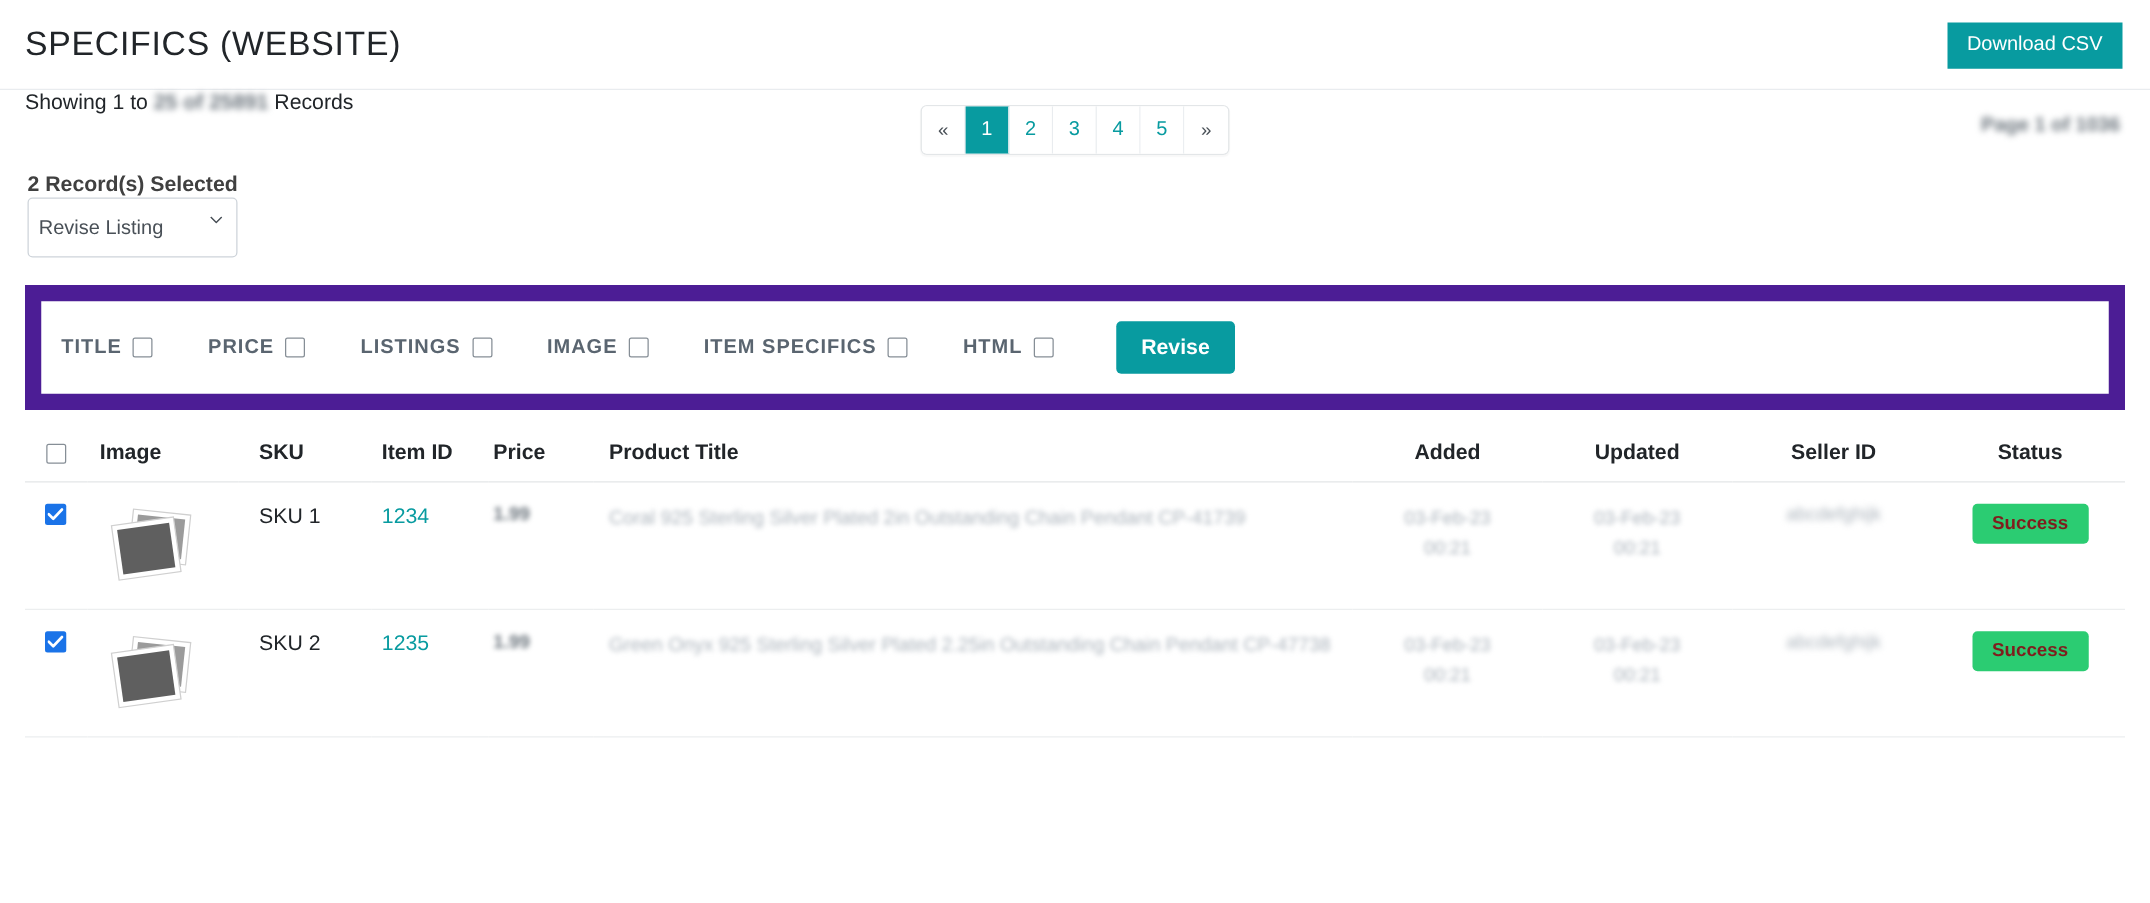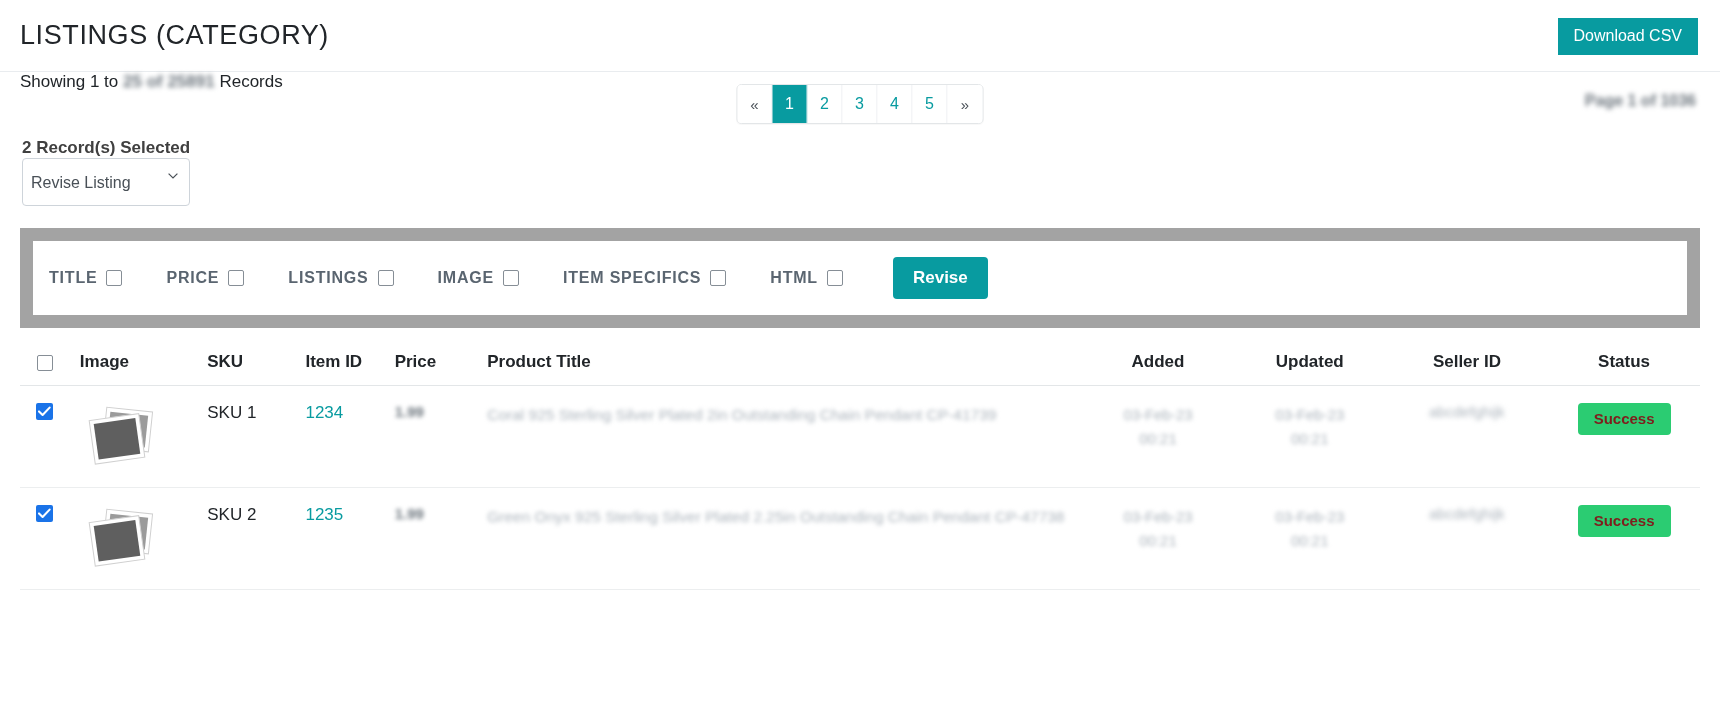--- a/index.html
+++ b/index.html
@@ -118,21 +118,21 @@
   .select-chevron {
     position: absolute;
     right: 12px; top: 15px;
     pointer-events: none;
     width: 10px; height: 6px;
   }
 
   
   .revise-outer {
     margin: 22px 20px 0 20px;
-    background: #a3a3a3;
+    background: #4c1d95;
     padding: 13px;
   }
   .revise-inner {
     background: #fff;
     height: 74px;
     display: flex;
     align-items: center;
     padding-left: 16px;
     gap: 0;
   }
@@ -255,21 +255,21 @@
 
   
   .photo-icon { width: 78px; height: 64px; display:block; margin-left: 6px; }
 </style>
 </head>
 <body>
 
 <div class="page">
 
   <div class="page-header">
-    <div class="page-title">LISTINGS (CATEGORY)</div>
+    <div class="page-title">SPECIFICS (WEBSITE)</div>
     <button class="download-csv">Download CSV</button>
   </div>
 
   <div class="info-bar">
     <div class="showing-text">
       <span>Showing 1 to </span><span class="blur-1">25 of 25891</span><span> Records</span>
     </div>
 
     <div class="pager">
       <div class="pager-item arrow">«</div>

